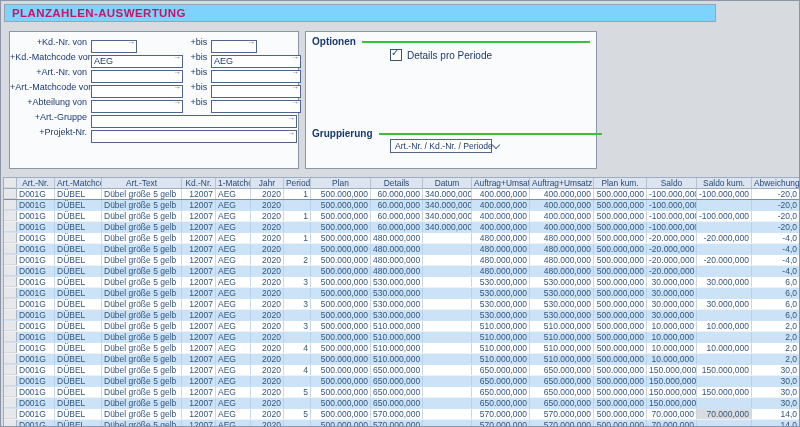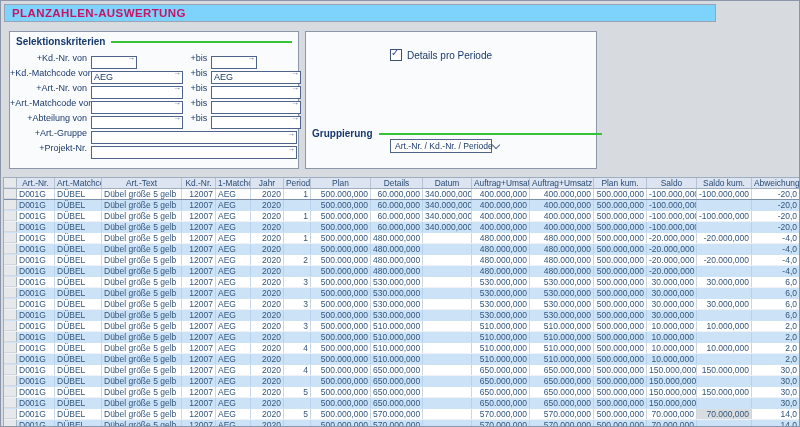--- a/index.html
+++ b/index.html
@@ -76,24 +76,20 @@
 </head>
 <body>
 
 <div class="app">
 
   <div class="titlebar">
     <span>PLANZAHLEN-AUSWERTUNG</span>
   </div>
 
   <div class="panel" id="panel-sel">
-    <div class="ph">
-      <b>Selektionskriterien</b>
-      <span class="gl"></span>
-    </div>
     <div id="sel-rows">
         <div class="frow">
           <span class="flabel">+Kd.-Nr. von</span>
           <div class="slot slot-from">
             <div class="fwrap" style="width: 46px;"><input type="text" style=""><span class="arr">→</span></div>
           </div>
           <span class="fbis">+bis</span>
           <div class="slot slot-to">
             <div class="fwrap" style="width: 46px;"><input type="text" style=""><span class="arr">→</span></div>
           </div>
@@ -147,20 +143,24 @@
         <div class="frow">
           <span class="flabel">+Projekt-Nr.</span>
           <div class="slot ">
             <div class="fwrap" style="width: 206px;"><input type="text" style=""><span class="arr">→</span></div>
           </div>
         </div>
       </div>
   </div>
 
   <div class="panel" id="panel-opt">
+    <div class="ph">
+      <b>Optionen</b>
+      <span class="gl"></span>
+    </div>
     <div class="cbrow">
       <span class="cb">
           <span class="chk">✓</span>
         </span>
       <span class="cblabel">Details pro Periode</span>
     </div>
     <div class="ph grp-head">
       <b>Gruppierung</b>
       <span class="gl"></span>
     </div>

